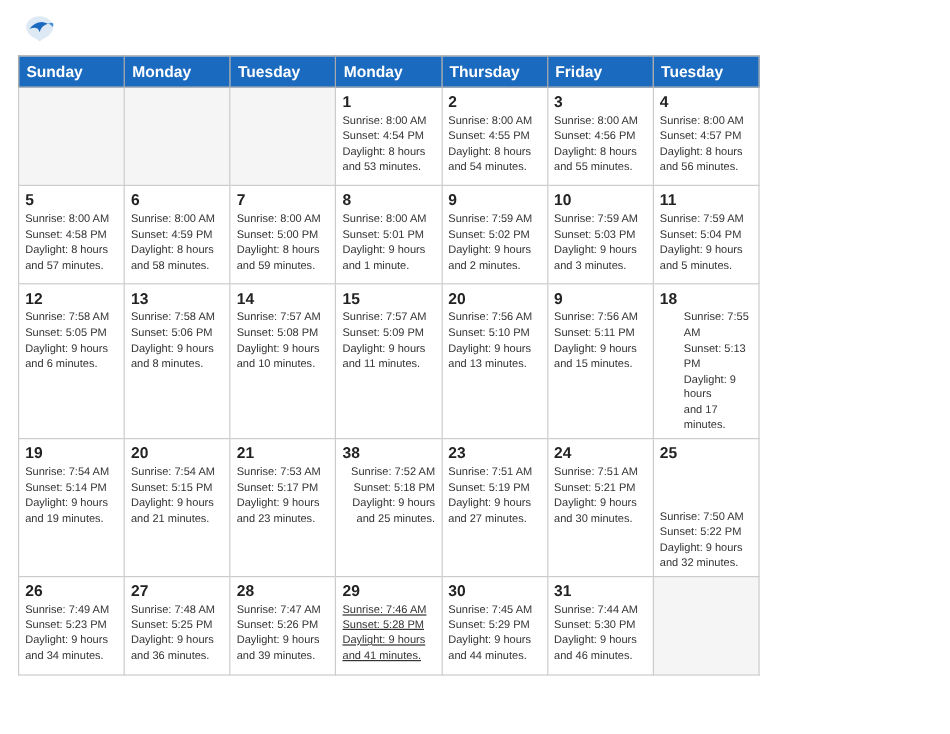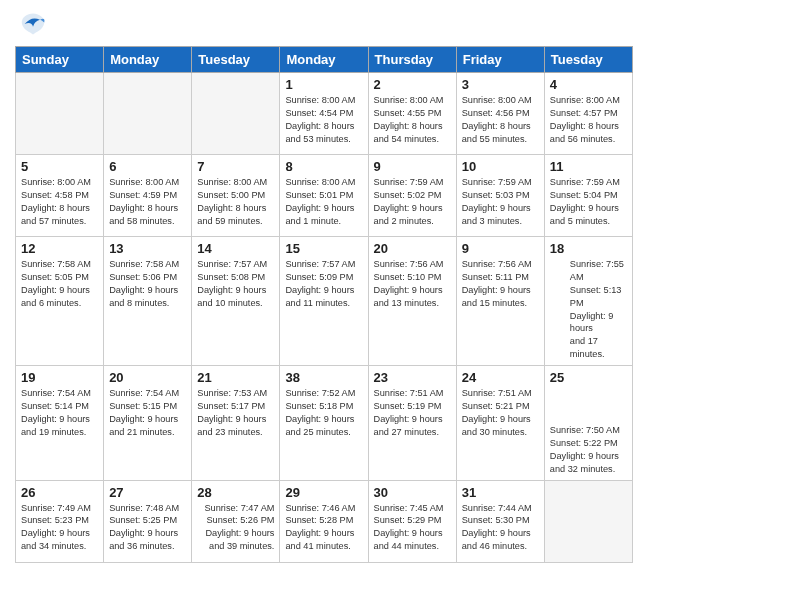--- a/index.html
+++ b/index.html
@@ -214,21 +214,21 @@
           </td>
           <td>
             <div class="day-num">21</div>
             <div class="day-info" style="white-space: pre-line;">Sunrise: 7:53 AM
 Sunset: 5:17 PM
 Daylight: 9 hours
 and 23 minutes.</div>
           </td>
           <td>
             <div class="day-num">38</div>
-            <div class="day-info" style="white-space: pre-line;">Sunrise: 7:52 AM
+            <div class="day-info" style="white-space: pre-line; text-align: right;">Sunrise: 7:52 AM
 Sunset: 5:18 PM
 Daylight: 9 hours
 and 25 minutes.</div>
           </td>
           <td>
             <div class="day-num">23</div>
             <div class="day-info" style="white-space: pre-line;">Sunrise: 7:51 AM
 Sunset: 5:19 PM
 Daylight: 9 hours
 and 27 minutes.</div>
@@ -258,28 +258,28 @@
           </td>
           <td>
             <div class="day-num">27</div>
             <div class="day-info" style="white-space: pre-line;">Sunrise: 7:48 AM
 Sunset: 5:25 PM
 Daylight: 9 hours
 and 36 minutes.</div>
           </td>
           <td>
             <div class="day-num">28</div>
-            <div class="day-info" style="white-space: pre-line; text-align: right;">Sunrise: 7:47 AM
+            <div class="day-info" style="white-space: pre-line;">Sunrise: 7:47 AM
 Sunset: 5:26 PM
 Daylight: 9 hours
 and 39 minutes.</div>
           </td>
           <td>
             <div class="day-num">29</div>
-            <div class="day-info" style="white-space: pre-line;">Sunrise: 7:46 AM
+            <div class="day-info" style="white-space: pre-line; text-decoration: underline;">Sunrise: 7:46 AM
 Sunset: 5:28 PM
 Daylight: 9 hours
 and 41 minutes.</div>
           </td>
           <td>
             <div class="day-num">30</div>
             <div class="day-info" style="white-space: pre-line;">Sunrise: 7:45 AM
 Sunset: 5:29 PM
 Daylight: 9 hours
 and 44 minutes.</div>

